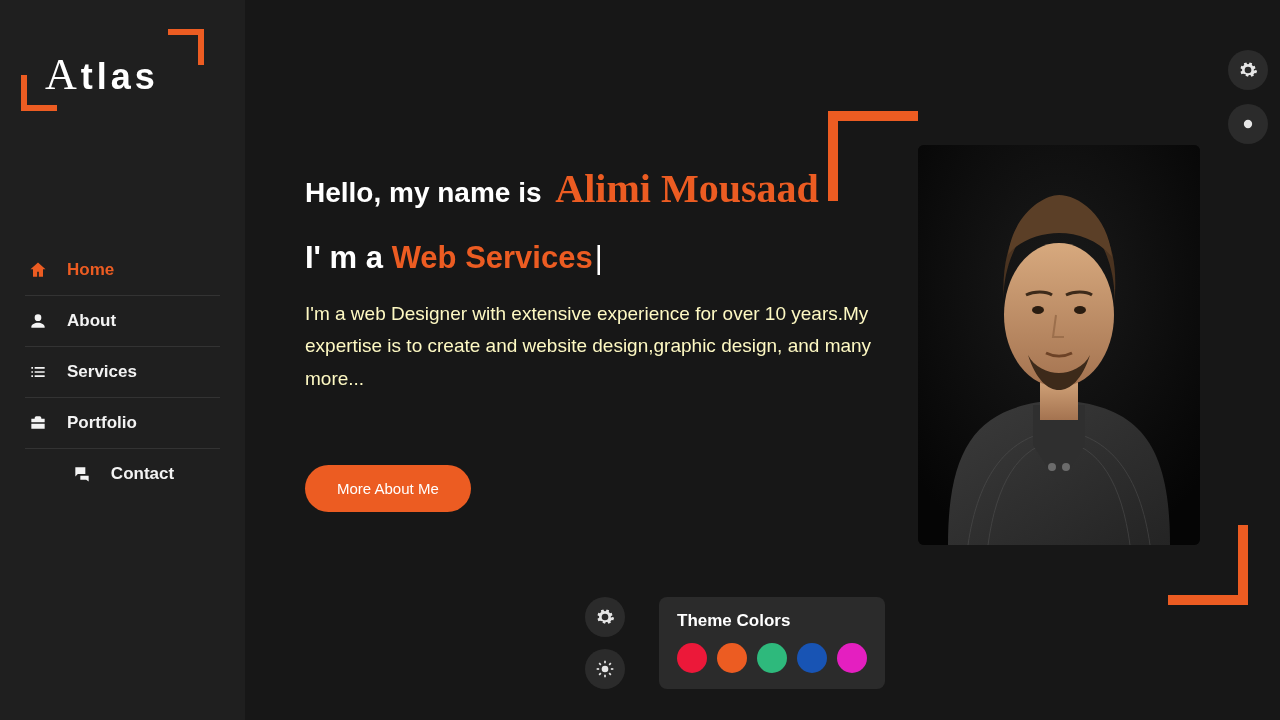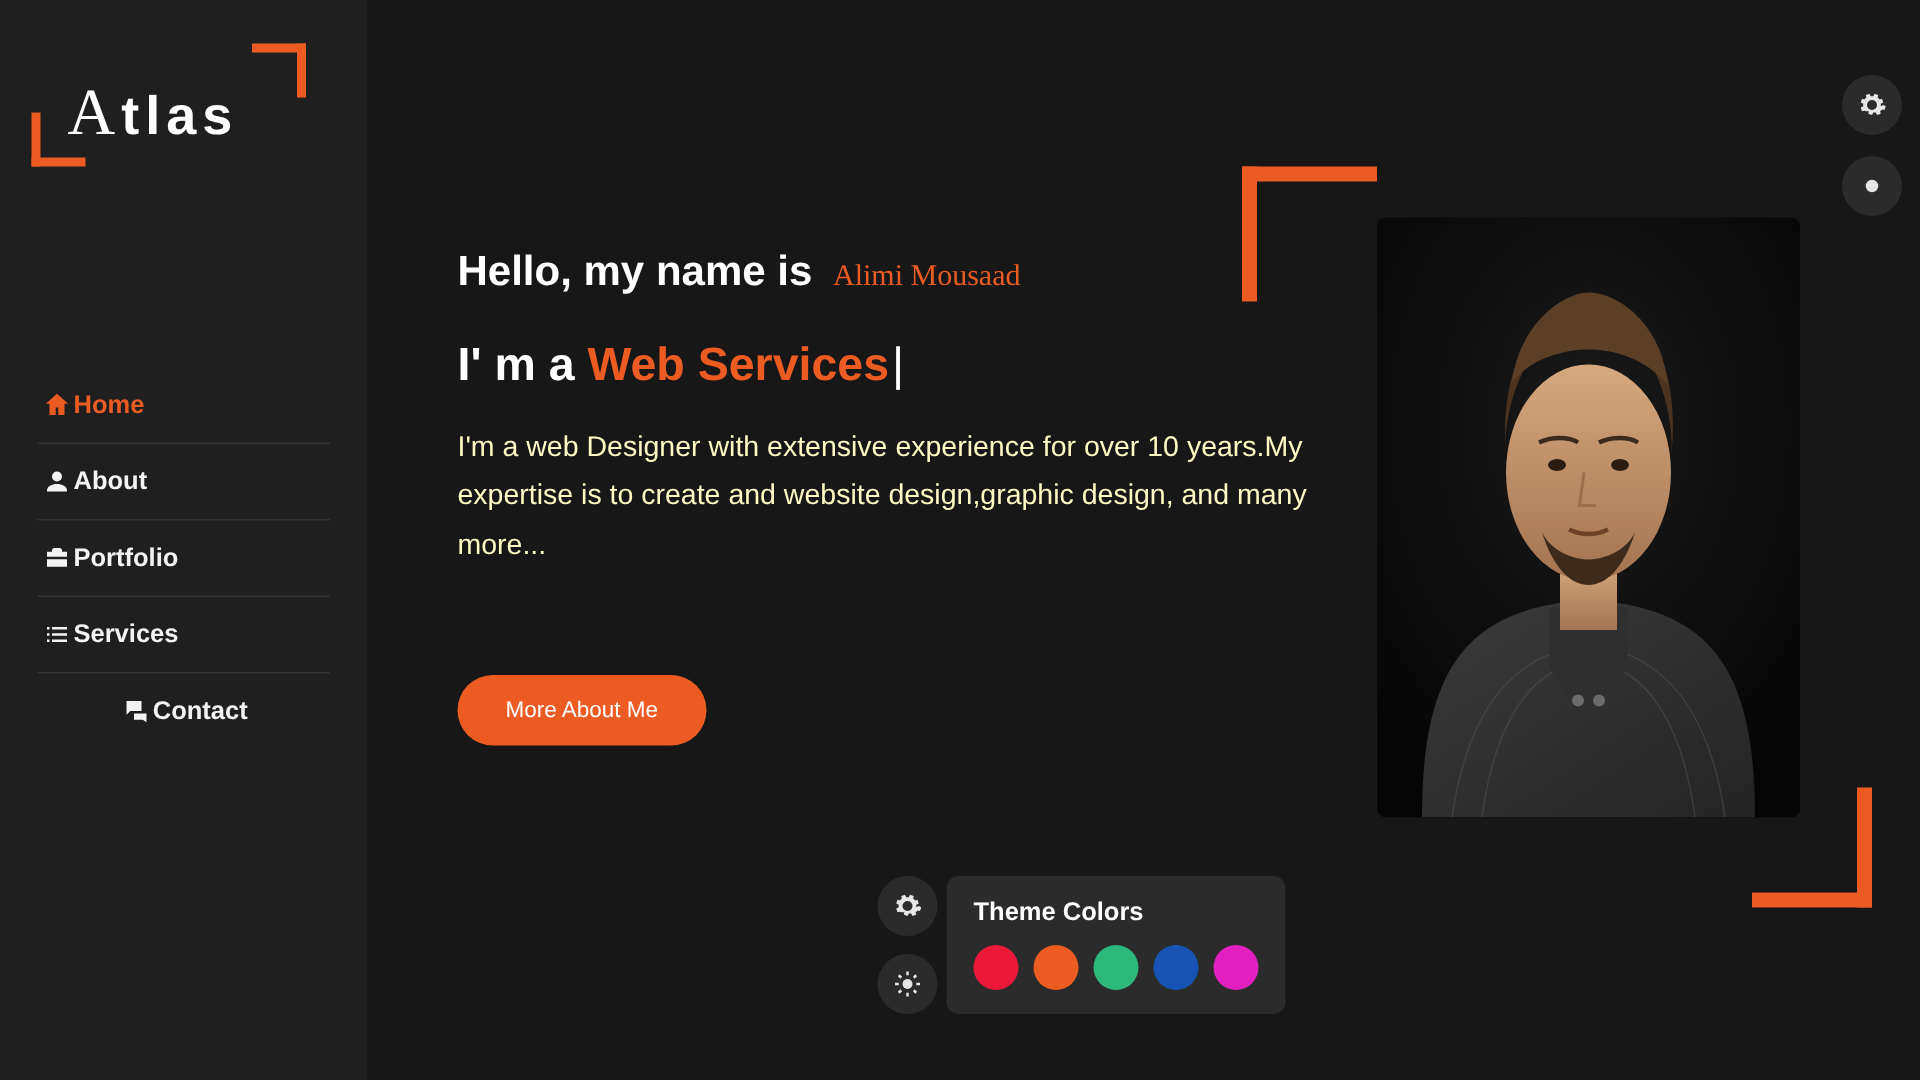--- a/index.html
+++ b/index.html
@@ -8,52 +8,52 @@
 
   
   .sidebar { width:245px; background:#1f1f1f; height:100%; position:relative; padding:35px 25px 20px 25px; }
   .logo-wrap { position:relative; width:175px; height:70px; margin-bottom:140px; }
   .logo-text { font-size:36px; font-weight:800; letter-spacing:4px; display:flex; align-items:baseline; gap:2px; position:absolute; top:14px; left:20px;}
   .logo-text .script { font-family:"Brush Script MT","Segoe Script",cursive; font-size:44px; font-weight:500; letter-spacing:0; margin-right:2px;}
   .logo-bracket-tr { position:absolute; top:-6px; right:-4px; width:36px; height:36px; border-top:6px solid #ec5c22; border-right:6px solid #ec5c22; }
   .logo-bracket-bl { position:absolute; bottom:-6px; left:-4px; width:36px; height:36px; border-bottom:6px solid #ec5c22; border-left:6px solid #ec5c22; }
 
   .nav { list-style:none; }
-  .nav li { display:flex; align-items:center; padding:15px 2px; border-bottom:1px solid #333; font-size:17px; font-weight:600; cursor:pointer; color:#f3f3f3;}
+  .nav li { display:flex; align-items:center; gap:18px; padding:15px 2px; border-bottom:1px solid #333; font-size:17px; font-weight:600; cursor:pointer; color:#f3f3f3;}
   .nav li:last-child { border-bottom:none;justify-content:center; }
   .nav li.active { color:#ec5c22; }
   .nav .icon { width:22px; display:flex; justify-content:center; }
   .nav svg { width:20px; height:20px; fill:currentColor; }
 
   
   .main { flex:1; position:relative; background:#171717; padding:165px 60px 30px 60px; }
   .hero { display:flex; gap:40px; align-items:flex-start; }
   .intro { max-width:640px; }
   .greeting { font-size:28px; font-weight:800; margin-bottom:28px; }
-  .greeting .name { font-family:"Brush Script MT","Segoe Script",cursive; color:#ec5c22; font-weight:400; font-size:20px; margin-left:6px;}
+  .greeting .name { font-family:"Brush Script MT","Segoe Script",cursive; color:#ec5c22; font-weight:700; font-size:40px; margin-left:6px;}
   .role-line { font-size:31px; font-weight:800; margin-bottom:22px; }
   .role-line .role { color:#ec5c22; }
   .role-line .cursor { color:#fff; font-weight:400; margin-left:2px;}
   .desc { font-size:19px; line-height:1.7; color:#fef9c3; font-weight:400; max-width:580px; margin-bottom:70px;}
   .cta { display:inline-block; background:#ec5c22; color:#fff; border:none; padding:15px 32px; border-radius:999px; font-size:15px; font-weight:500; cursor:pointer; }
 
   
   .photo-wrap { position:absolute; top:145px; right:80px; width:282px; height:420px; }
   .photo-bracket-tr { position:absolute; top:-34px; left:-90px; width:90px; height:90px; border-top:10px solid #ec5c22; border-left:10px solid #ec5c22; }
   .photo-bracket-br { position:absolute; bottom:-40px; right:-48px; width:80px; height:80px; border-bottom:10px solid #ec5c22; border-right:10px solid #ec5c22; }
   .photo { width:282px; height:400px; border-radius:6px; overflow:hidden; background:#0a0a0a; position:relative; }
   .photo svg { width:100%; height:100%; display:block; }
 
   
   .float-controls { position:absolute; top:50px; right:12px; display:flex; flex-direction:column; gap:14px; }
   .circ-btn { width:40px; height:40px; border-radius:50%; background:#2b2b2b; display:flex; align-items:center; justify-content:center; cursor:pointer; border:none;}
   .circ-btn svg { width:20px; height:20px; fill:#e6e6e6; }
 
   
-  .theme-area { position:absolute; bottom:44px; left:340px; display:flex; align-items:flex-start; gap:6px; }
+  .theme-area { position:absolute; bottom:31px; left:340px; display:flex; align-items:flex-start; gap:34px; }
   .theme-btns { display:flex; flex-direction:column; gap:12px; }
   .theme-panel { background:#2b2b2b; border-radius:8px; padding:14px 18px 16px 18px; }
   .theme-panel h4 { font-size:17px; font-weight:700; margin-bottom:12px; }
   .swatches { display:flex; gap:10px; }
   .swatch { width:30px; height:30px; border-radius:50%; cursor:pointer; border:none;}
 </style>
 </head>
 <body>
 
 <div class="app">
@@ -81,32 +81,32 @@
         <span class="icon">
           <svg viewBox="0 0 24 24">
               <path d="M12 12a4 4 0 100-8 4 4 0 000 8zm0 2c-4 0-8 2-8 5v1h16v-1c0-3-4-5-8-5z"></path>
             </svg>
         </span>
         <span>About</span>
       </li>
       <li>
         <span class="icon">
           <svg viewBox="0 0 24 24">
+              <path d="M4 6h2v2H4zM8 6h12v2H8zM4 11h2v2H4zM8 11h12v2H8zM4 16h2v2H4zM8 16h12v2H8z"></path>
+            </svg>
+        </span>
+        <span>Services</span>
+      </li>
+      <li>
+        <span class="icon">
+          <svg viewBox="0 0 24 24">
               <path d="M10 4h4a2 2 0 012 2v1h4v4H4V7h4V6a2 2 0 012-2zm-6 9h16v6H4z"></path>
             </svg>
         </span>
         <span>Portfolio</span>
-      </li>
-      <li>
-        <span class="icon">
-          <svg viewBox="0 0 24 24">
-              <path d="M4 6h2v2H4zM8 6h12v2H8zM4 11h2v2H4zM8 11h12v2H8zM4 16h2v2H4zM8 16h12v2H8z"></path>
-            </svg>
-        </span>
-        <span>Services</span>
       </li>
       <li>
         <span class="icon">
           <svg viewBox="0 0 24 24">
               <path d="M4 4h12v8H7l-3 3V4zm6 10h10v7l-3-2h-7v-5z"></path>
             </svg>
         </span>
         <span>Contact</span>
       </li>
     </ul>

